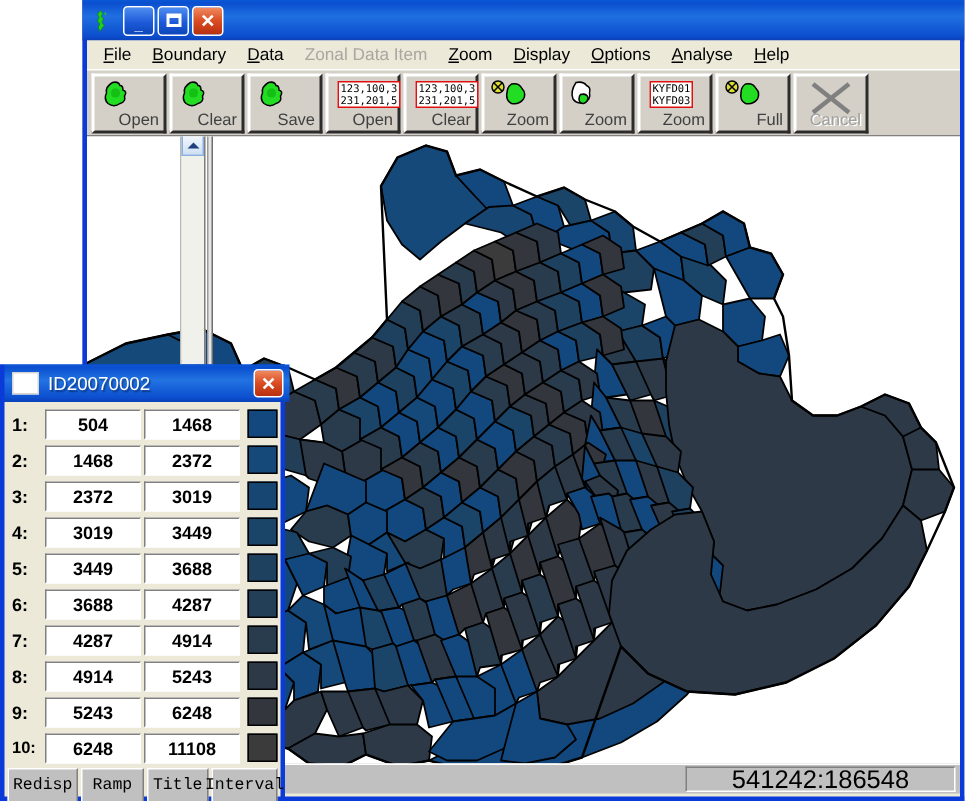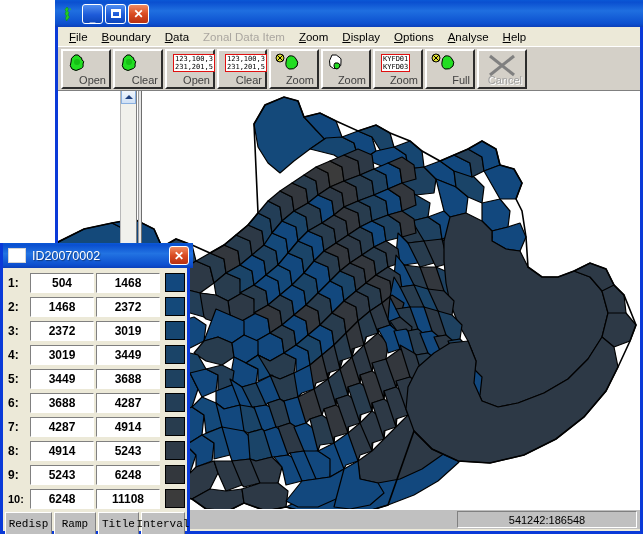--- a/index.html
+++ b/index.html
@@ -171,21 +171,21 @@
     background: #c0c0c0;
     border-top: 1px solid #ffffff;
     box-sizing: border-box;
     display:flex; align-items:center; justify-content:flex-end;
   }
   #status-panel {
     width: 180px; height: 17px; margin-right: 3px;
     border: 1px solid; border-color: #808080 #ffffff #ffffff #808080;
     box-sizing: border-box;
     display:flex; align-items:center; justify-content:center;
-    font-size: 11px; color:#000; background:#c0c0c0;
+    font-size: 17px; color:#000; background:#c0c0c0;
   }
 
   
   #legend-dialog {
     position: absolute; left: 0px; top: 243px;
     width: 190px; height: 291px;
     background: #0a3ad8;
     border: 3px solid #0a3ad8;
     border-top: none;
     box-sizing: border-box;
@@ -318,20 +318,29 @@
       <div class="tool-btn">
         <span class="ico">
           <svg width="24" height="24" viewBox="0 0 24 24">
             <path d="M9 2 Q13 1 14 4 Q16 4 16 7 Q19 8 17 11 Q18 15 14 16 Q10 19 6 16 Q3 13 5 9 Q4 5 9 2 Z" fill="#22dd22" stroke="#000" stroke-width="1"></path>
             <path d="M11 6 Q14 6 14 9 Q14 12 11 12 Q8 12 8 9 Q8 6 11 6 Z" fill="#0ba80b" opacity="0.55"></path>
           </svg>
         </span>
         <span class="lbl">Clear</span>
       </div>
 
+      <div class="tool-btn">
+        <span class="ico">
+          <svg width="24" height="24" viewBox="0 0 24 24">
+            <path d="M9 2 Q13 1 14 4 Q16 4 16 7 Q19 8 17 11 Q18 15 14 16 Q10 19 6 16 Q3 13 5 9 Q4 5 9 2 Z" fill="#22dd22" stroke="#000" stroke-width="1"></path>
+            <path d="M11 6 Q14 6 14 9 Q14 12 11 12 Q8 12 8 9 Q8 6 11 6 Z" fill="#0ba80b" opacity="0.55"></path>
+          </svg>
+        </span>
+        <span class="lbl">Save</span>
+      </div>
 
       <div class="tool-btn">
         <span class="codebox">
           <div>123,100,3</div>
           <div>231,201,5</div>
         </span>
         <span class="lbl">Open</span>
       </div>
 
       <div class="tool-btn">

